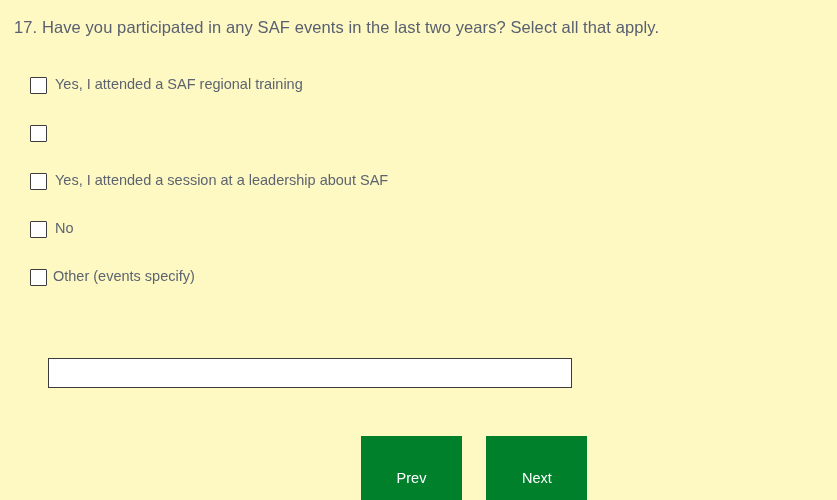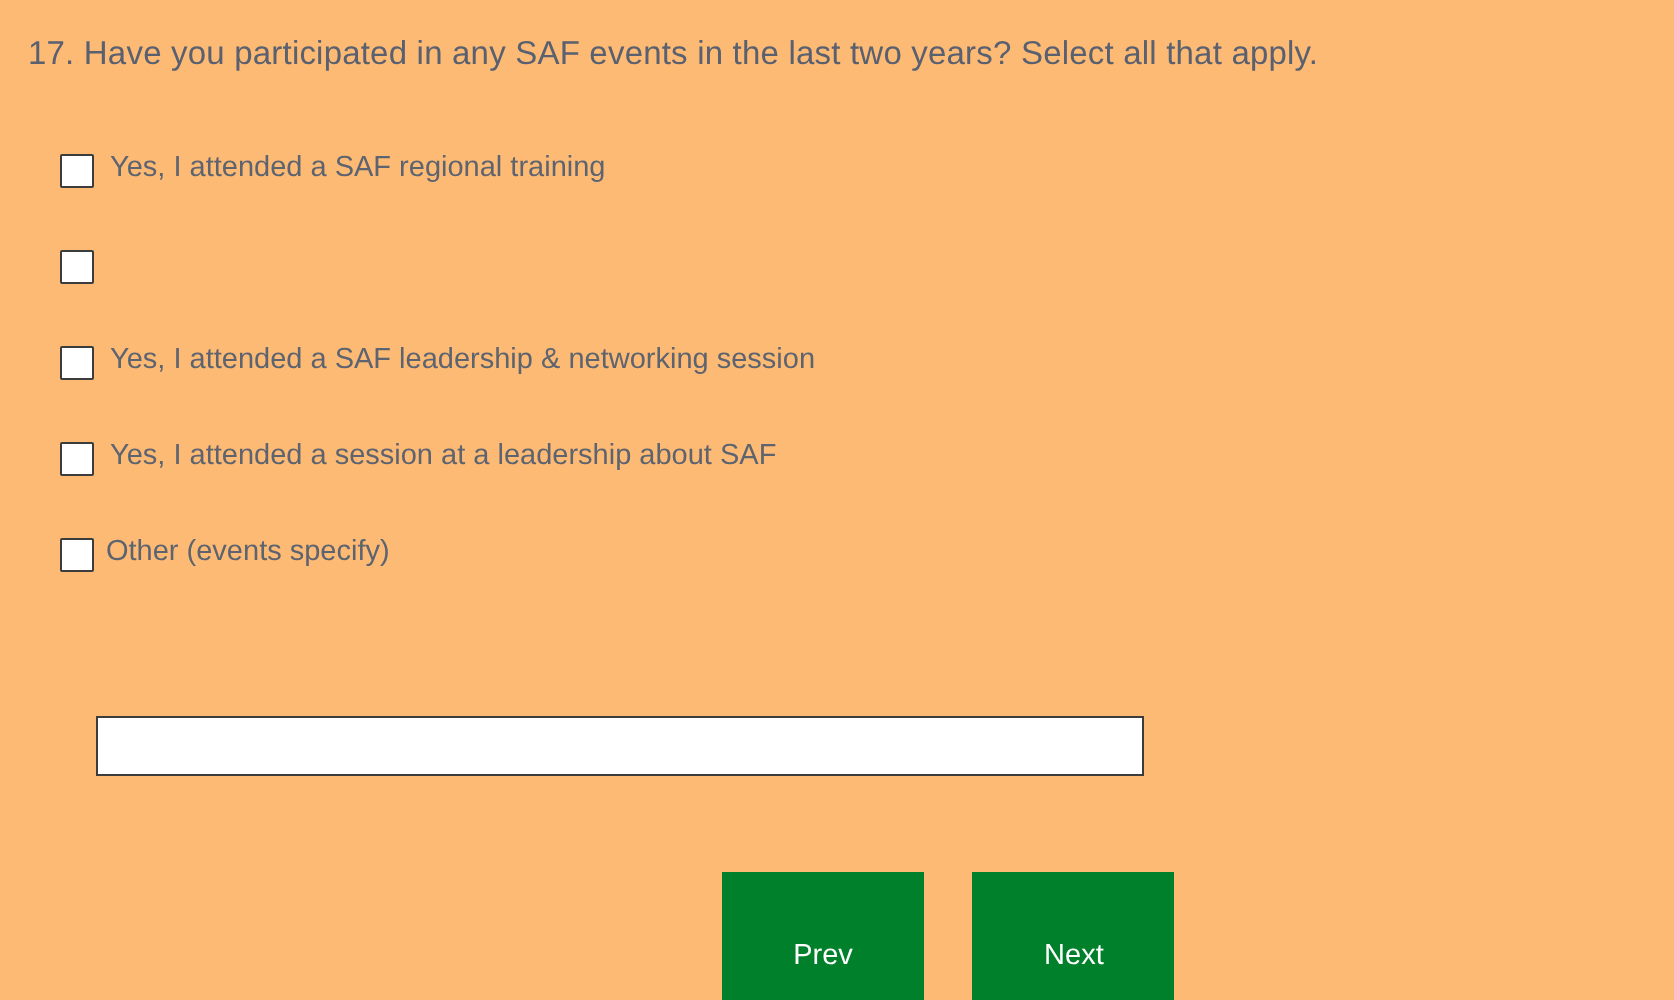--- a/index.html
+++ b/index.html
@@ -15,21 +15,21 @@
     font-family: "Liberation Sans", sans-serif;
     -webkit-font-smoothing: antialiased;
   }
 
   .survey-page {
     position: absolute;
     left: 0;
     top: 0;
     width: 837px;
     height: 500px;
-    background: #fdba74;
+    background: #fef9c3;
   }
 
   .question-heading {
     position: absolute;
     left: 14px;
     top: 16px;
     font-size: 16.5px;
     line-height: 22px;
     color: #596070;
     letter-spacing: 0.1px;
@@ -132,30 +132,30 @@
 
     <div class="option-row">
       <span class="checkbox-box"></span>
       <span class="option-label">Yes, I attended a SAF regional training</span>
     </div>
 
     <div class="option-row">
       <span class="checkbox-box"></span>
     </div>
 
-    <div class="option-row">
-      <span class="checkbox-box"></span>
-      <span class="option-label">Yes, I attended a SAF leadership &amp; networking session</span>
-    </div>
 
     <div class="option-row">
       <span class="checkbox-box"></span>
       <span class="option-label">Yes, I attended a session at a leadership about SAF</span>
     </div>
 
+    <div class="option-row">
+      <span class="checkbox-box"></span>
+      <span class="option-label">No</span>
+    </div>
 
     <div class="option-row other">
       <span class="checkbox-box"></span>
       <span class="option-label">Other (events specify)</span>
     </div>
 
   </div>
 
   <input class="other-input" type="text" placeholder="" style="">
 

